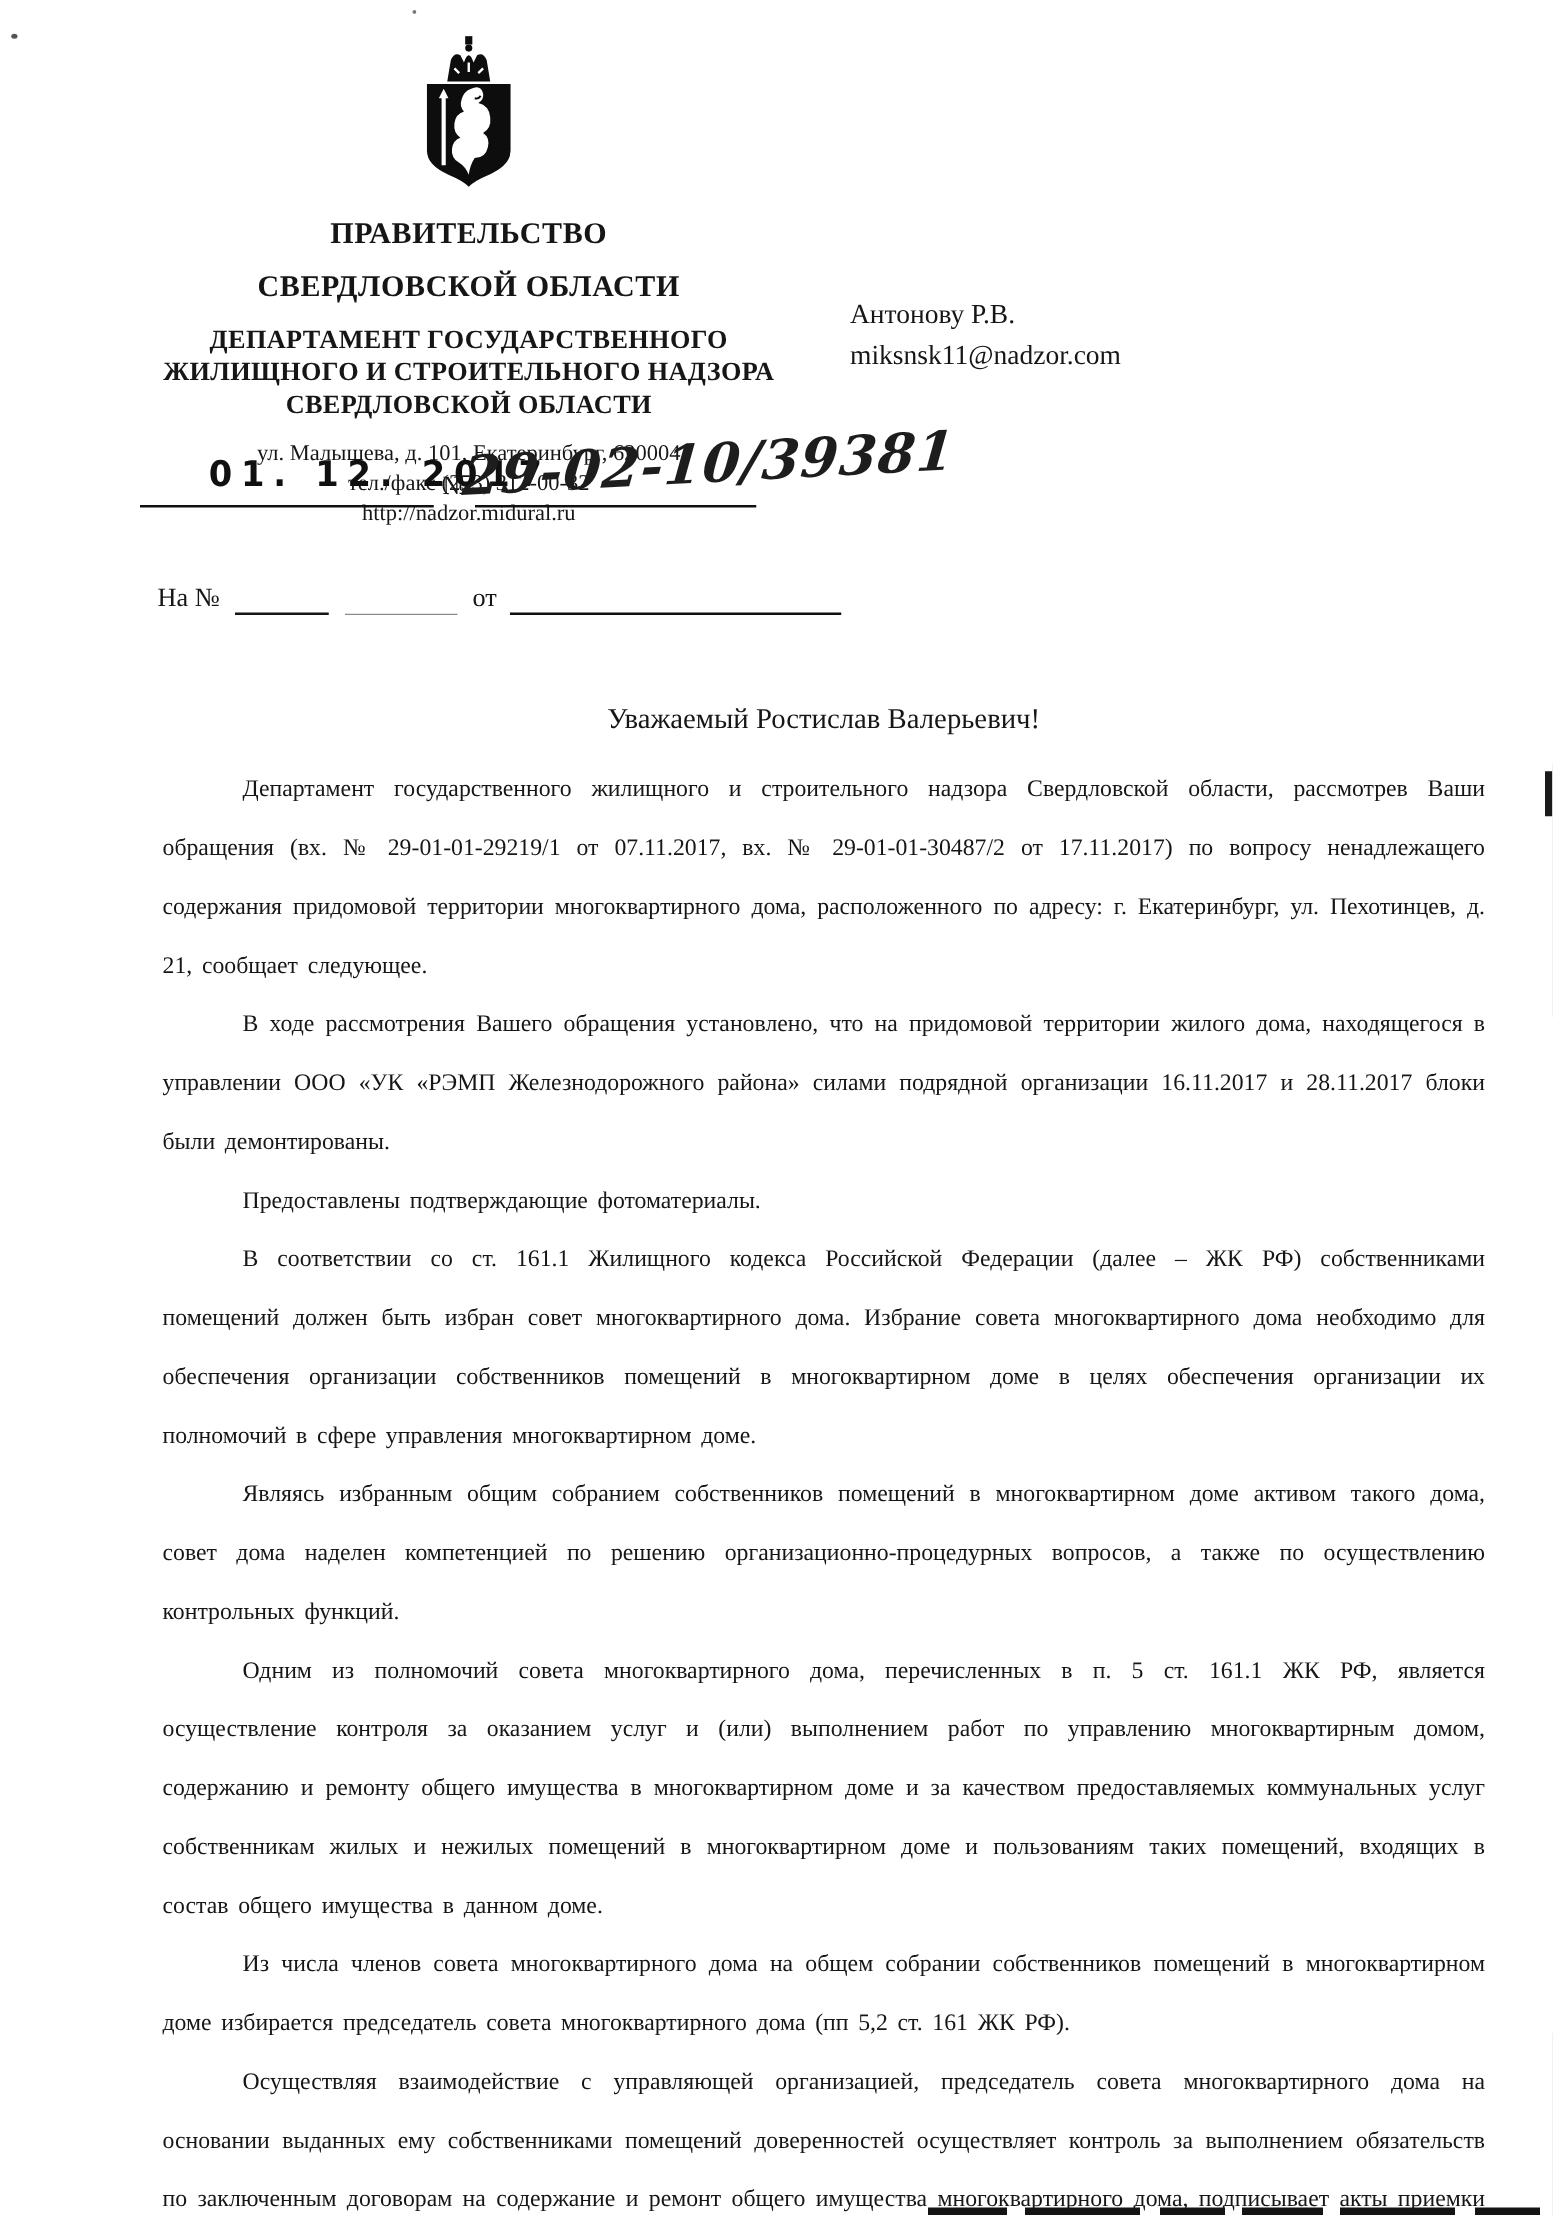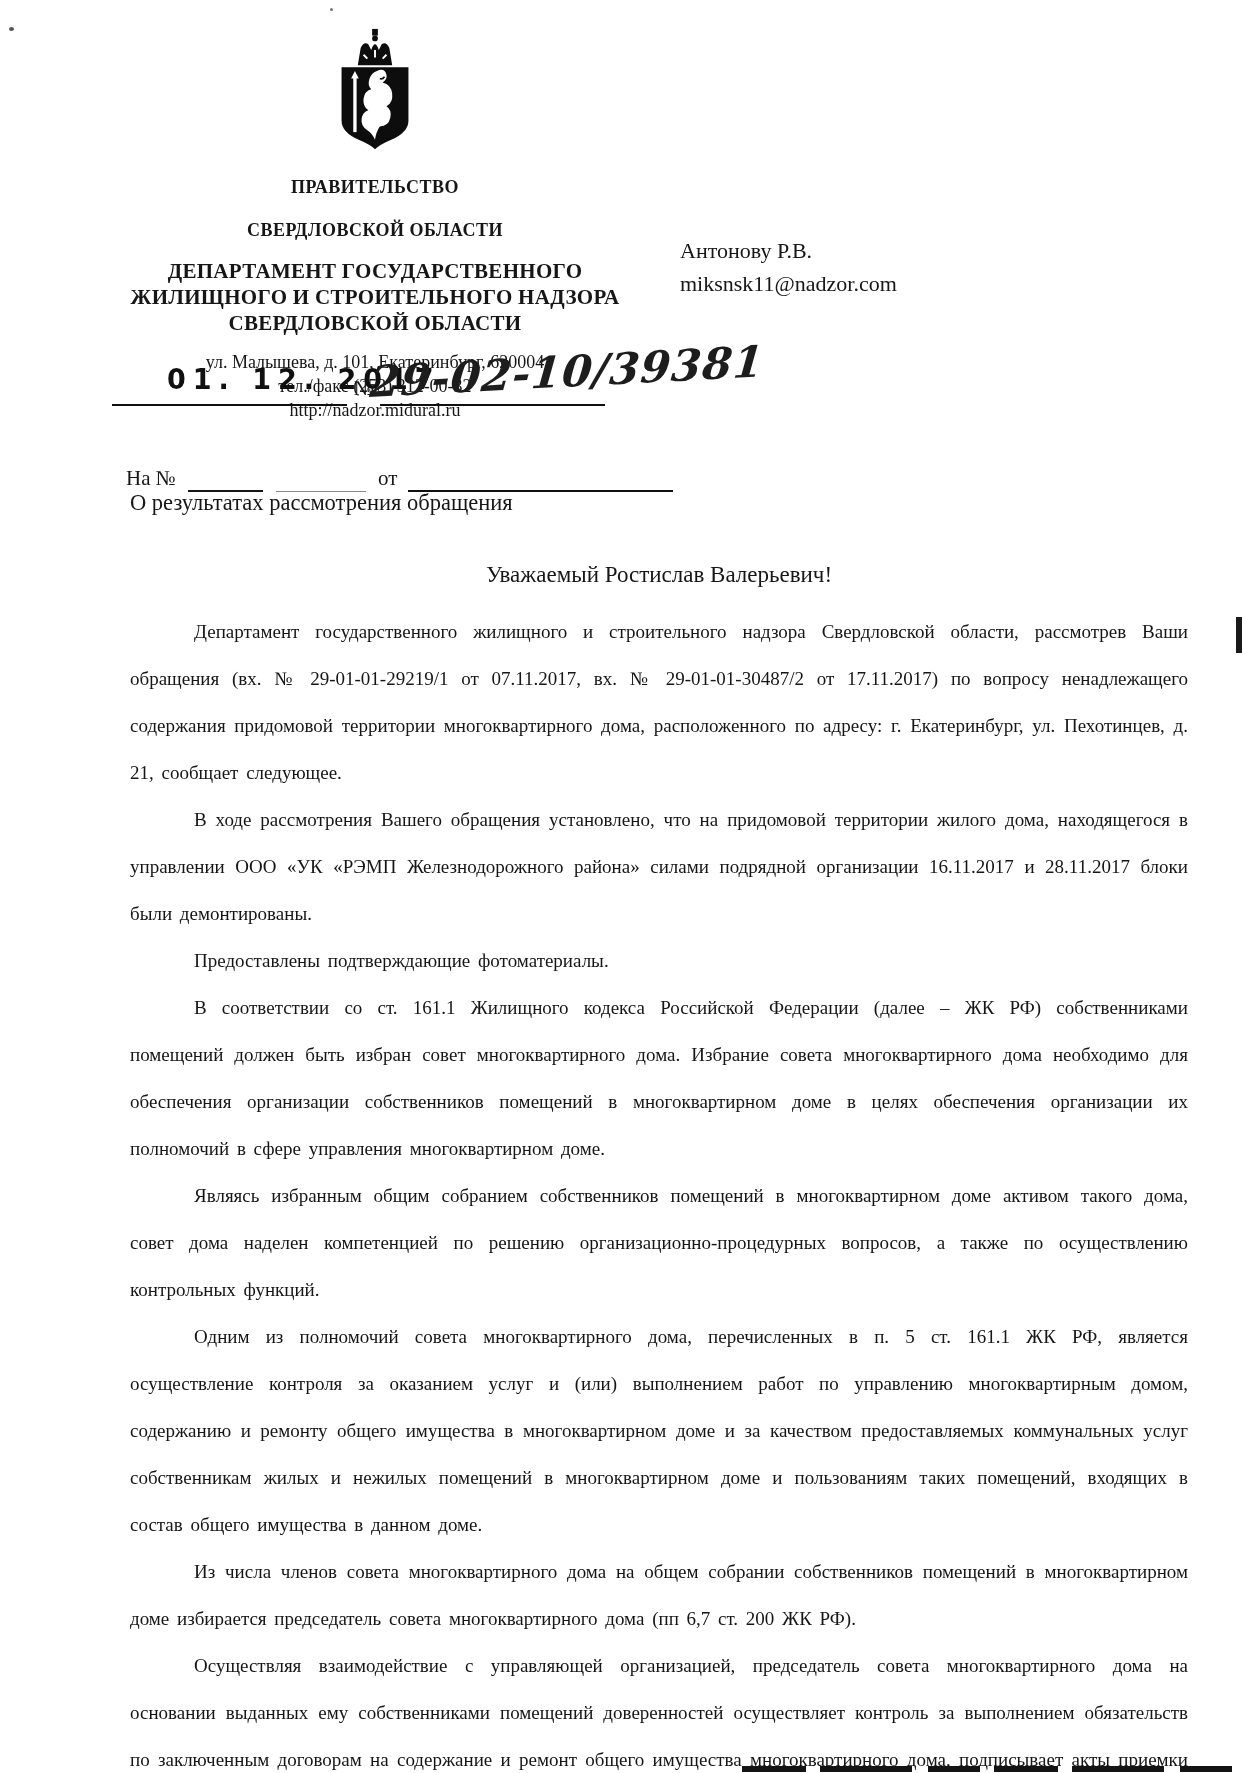--- a/index.html
+++ b/index.html
@@ -11,21 +11,21 @@
     font-family:"Liberation Serif", serif;
     color:#161616;
     overflow:hidden;
   }
   
   .letterhead{
     position:absolute;left:105px;top:28px;width:540px;
     text-align:center;
   }
   .emblem{width:86px;height:128px;margin:0 auto 6px auto;display:block;}
-  .gov-line{font-weight:bold;font-size:18px;line-height:23px;letter-spacing:.5px;margin-top:20px;}
+  .gov-line{font-weight:bold;font-size:24px;line-height:23px;letter-spacing:.5px;margin-top:20px;}
   .dept-block{margin-top:16px;}
   .dept-line{font-weight:bold;font-size:21px;line-height:26px;letter-spacing:.3px;}
   .addr-block{margin-top:14px;}
   .addr-line{font-size:18px;line-height:24px;}
   
   .recipient{
     position:absolute;left:680px;top:222px;
     font-size:22px;line-height:33px;margin-top:12px;
   }
   
@@ -130,28 +130,27 @@
   </div>
 
   <div class="reply-row">
     <span class="reply-label">На №</span>
     <span class="reply-line-short"></span>
     <span class="reply-line-faint"></span>
     <span class="from-label">от</span>
     <span class="reply-line-long"></span>
   </div>
 
-  <div class="subject">О результатах рассмотрения обращения</div>
 
   <div class="salutation">Уважаемый Ростислав Валерьевич!</div>
 
   <div class="body-text">
     <p>Департамент государственного жилищного и строительного надзора Свердловской области, рассмотрев Ваши обращения (вх. № 29-01-01-29219/1 от 07.11.2017, вх. № 29-01-01-30487/2 от 17.11.2017) по вопросу ненадлежащего содержания придомовой территории многоквартирного дома, расположенного по адресу: г. Екатеринбург, ул. Пехотинцев, д. 21, сообщает следующее.</p>
     <p>В ходе рассмотрения Вашего обращения установлено, что на придомовой территории жилого дома, находящегося в управлении ООО «УК «РЭМП Железнодорожного района» силами подрядной организации 16.11.2017 и 28.11.2017 блоки были демонтированы.</p>
     <p>Предоставлены подтверждающие фотоматериалы.</p>
     <p>В соответствии со ст. 161.1 Жилищного кодекса Российской Федерации (далее – ЖК РФ) собственниками помещений должен быть избран совет многоквартирного дома. Избрание совета многоквартирного дома необходимо для обеспечения организации собственников помещений в многоквартирном доме в целях обеспечения организации их полномочий в сфере управления многоквартирном доме.</p>
     <p>Являясь избранным общим собранием собственников помещений в многоквартирном доме активом такого дома, совет дома наделен компетенцией по решению организационно-процедурных вопросов, а также по осуществлению контрольных функций.</p>
     <p>Одним из полномочий совета многоквартирного дома, перечисленных в п. 5 ст. 161.1 ЖК РФ, является осуществление контроля за оказанием услуг и (или) выполнением работ по управлению многоквартирным домом, содержанию и ремонту общего имущества в многоквартирном доме и за качеством предоставляемых коммунальных услуг собственникам жилых и нежилых помещений в многоквартирном доме и пользованиям таких помещений, входящих в состав общего имущества в данном доме.</p>
-    <p>Из числа членов совета многоквартирного дома на общем собрании собственников помещений в многоквартирном доме избирается председатель совета многоквартирного дома (пп 6,7 ст. 200 ЖК РФ).</p>
+    <p>Из числа членов совета многоквартирного дома на общем собрании собственников помещений в многоквартирном доме избирается председатель совета многоквартирного дома (пп 5,2 ст. 161 ЖК РФ).</p>
     <p>Осуществляя взаимодействие с управляющей организацией, председатель совета многоквартирного дома на основании выданных ему собственниками помещений доверенностей осуществляет контроль за выполнением обязательств по заключенным договорам на содержание и ремонт общего имущества многоквартирного дома, подписывает акты приемки услуг и работ по содержанию и текущему ремонту, акты о нарушении нормативов качества или периодичности данных услуг и работ, акты о не предоставлении коммунальных услуг или предоставлении коммунальных услуг ненадлежащего качества, а</p>
   </div>
 
 </div>
 
 </body></html>

